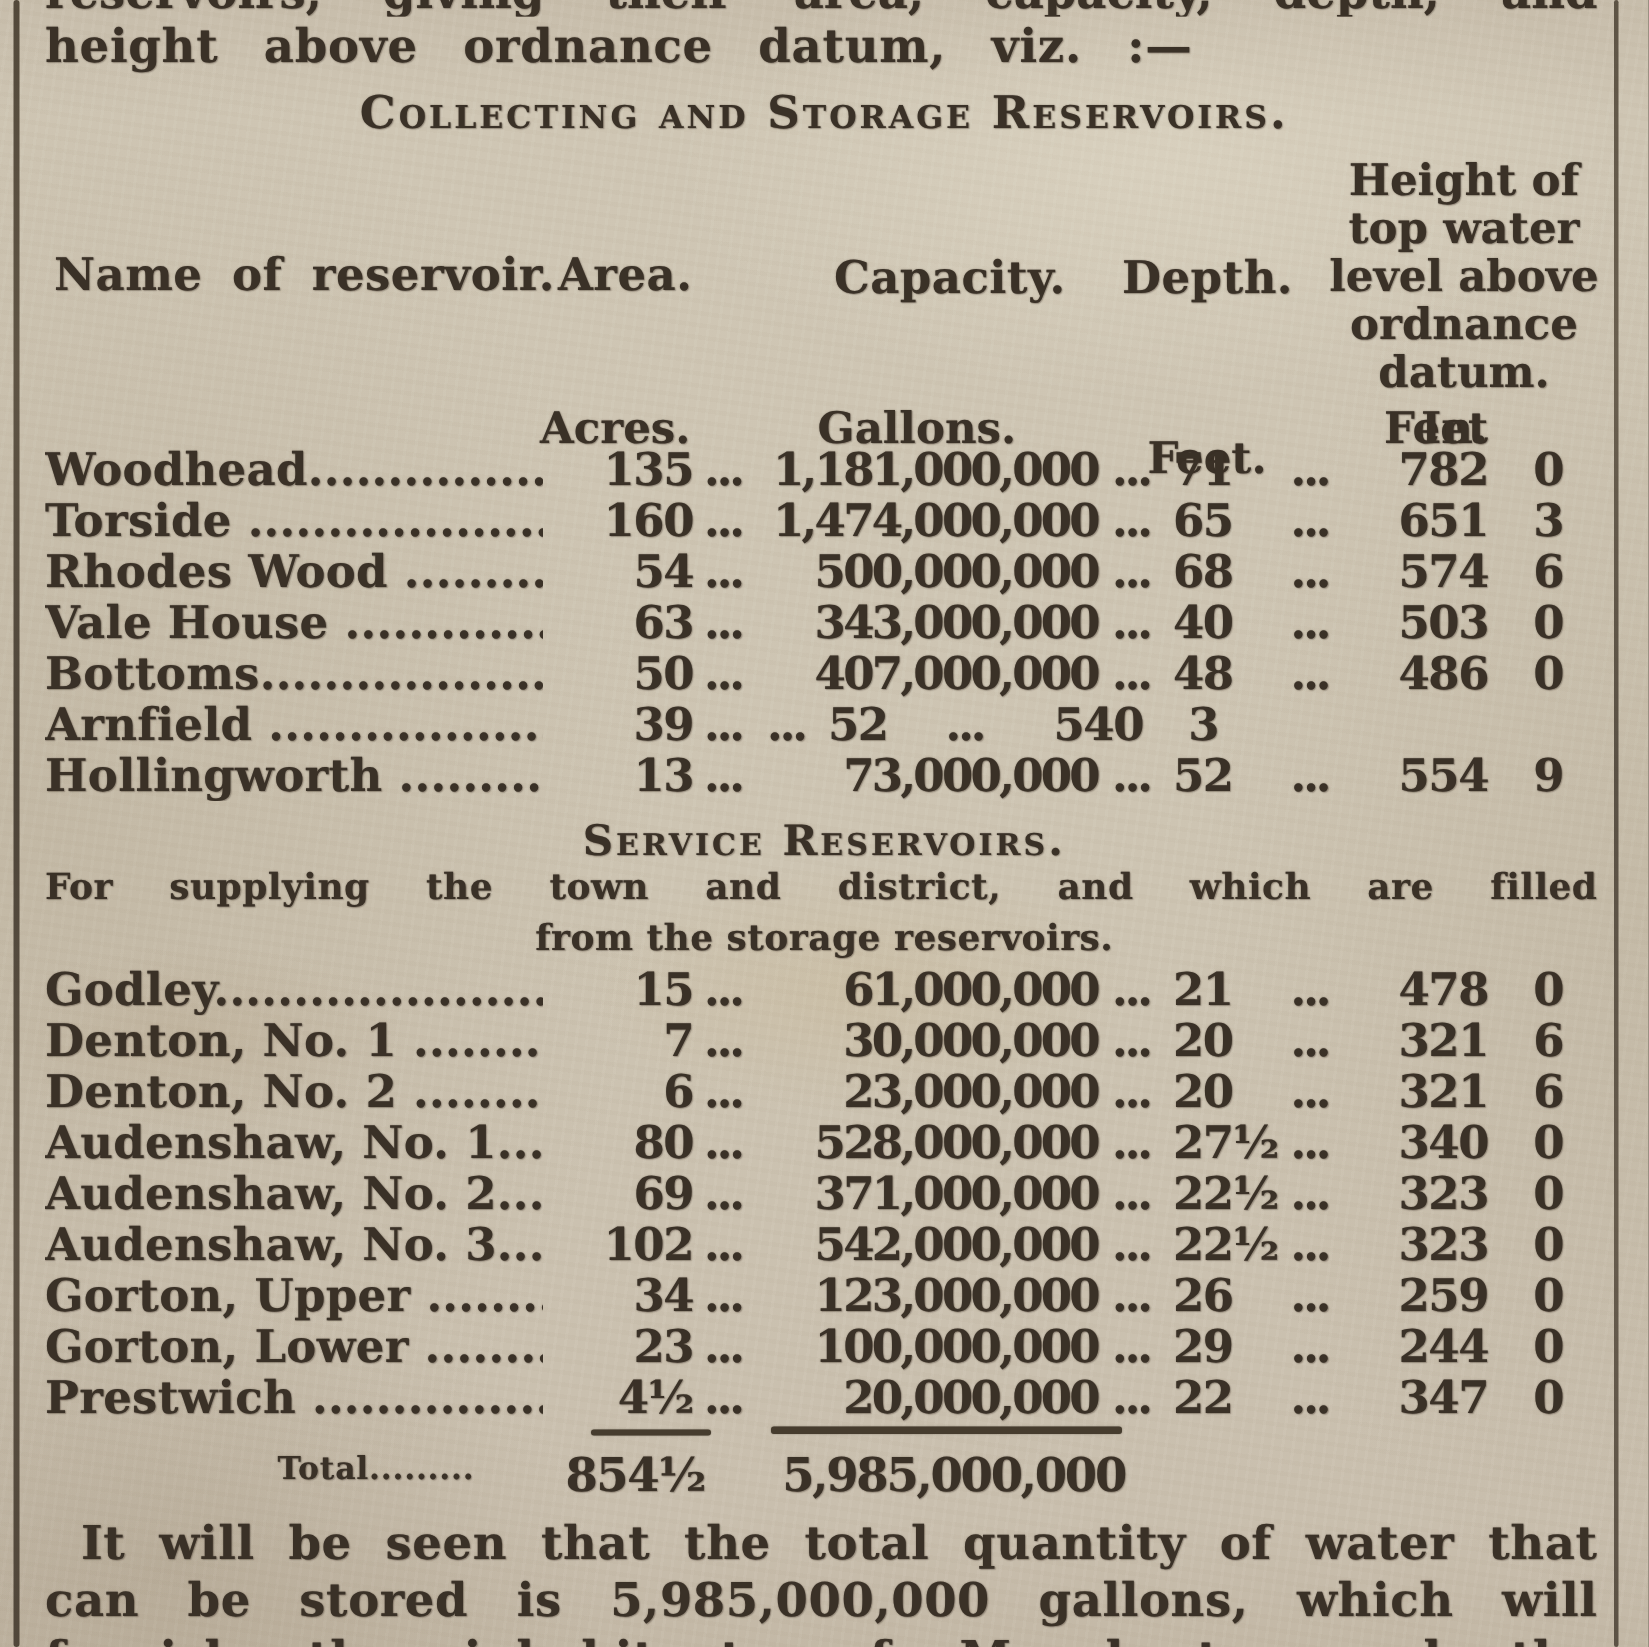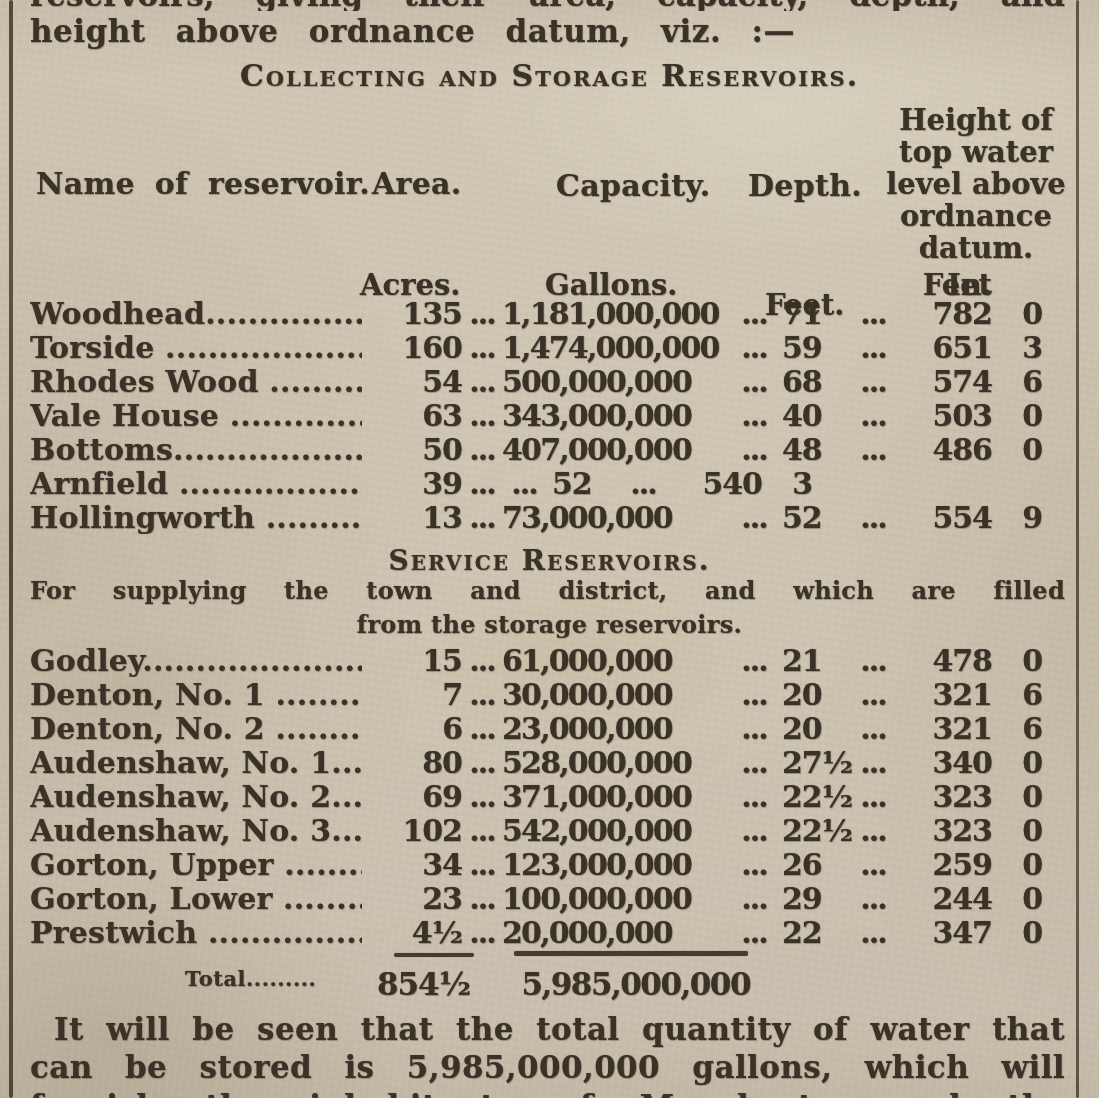--- a/index.html
+++ b/index.html
@@ -48,21 +48,21 @@
   .u-in{left:944px;top:268px;width:48px;text-align:right;}
 
   .tbl{left:30px;width:1020px;}
   .tbl-storage{top:297px;}
   .tbl-service{top:644px;}
   .trow{position:static;display:flex;height:34px;font-size:30px;line-height:33px;align-items:baseline;}
   .trow span{position:static;display:block;}
   .c-name{width:332px;overflow:hidden;letter-spacing:.2px;}
   .c-area{width:100px;text-align:right;letter-spacing:-1px;}
   .c-sep1{width:40px;text-align:center;letter-spacing:-2px;}
-  .c-cap{width:230px;text-align:left;letter-spacing:-1.8px;}
+  .c-cap{width:230px;text-align:right;letter-spacing:-1.8px;}
   .c-sep2{width:44px;text-align:center;letter-spacing:-2px;}
   .c-depth{width:72px;padding-left:6px;letter-spacing:-1px;box-sizing:border-box;}
   .c-sep3{width:50px;text-align:center;letter-spacing:-2px;}
   .c-feet{width:94px;text-align:right;letter-spacing:-1px;}
   .c-inch{width:58px;text-align:right;padding-right:8px;letter-spacing:-1px;box-sizing:border-box;}
 
   .note{font-size:24px;letter-spacing:.3px;}
   .n1{top:576px;left:30px;width:1035px;text-align:justify;text-align-last:justify;white-space:normal;height:36px;overflow:hidden;}
   .n2{top:610px;left:0;width:1099px;text-align:center;}
 
@@ -122,21 +122,21 @@
       <span class="c-sep3">...</span>
       <span class="c-feet">782</span>
       <span class="c-inch">0</span>
     </div>
       <div class="trow ink">
       <span class="c-name">Torside ..........................</span>
       <span class="c-area">160</span>
       <span class="c-sep1">...</span>
       <span class="c-cap">1,474,000,000</span>
       <span class="c-sep2">...</span>
-      <span class="c-depth">59</span>
+      <span class="c-depth">65</span>
       <span class="c-sep3">...</span>
       <span class="c-feet">651</span>
       <span class="c-inch">3</span>
     </div>
       <div class="trow ink">
       <span class="c-name">Rhodes Wood ......................</span>
       <span class="c-area">54</span>
       <span class="c-sep1">...</span>
       <span class="c-cap">500,000,000</span>
       <span class="c-sep2">...</span>

